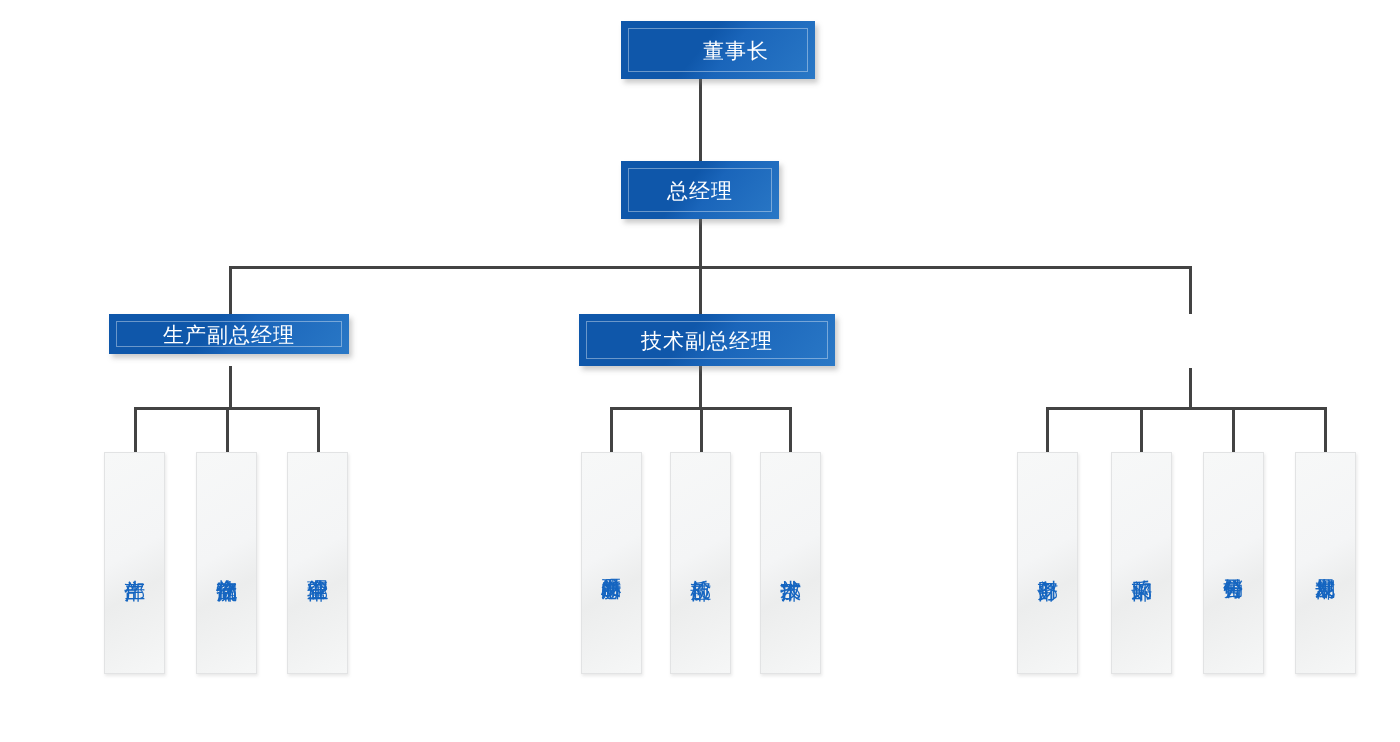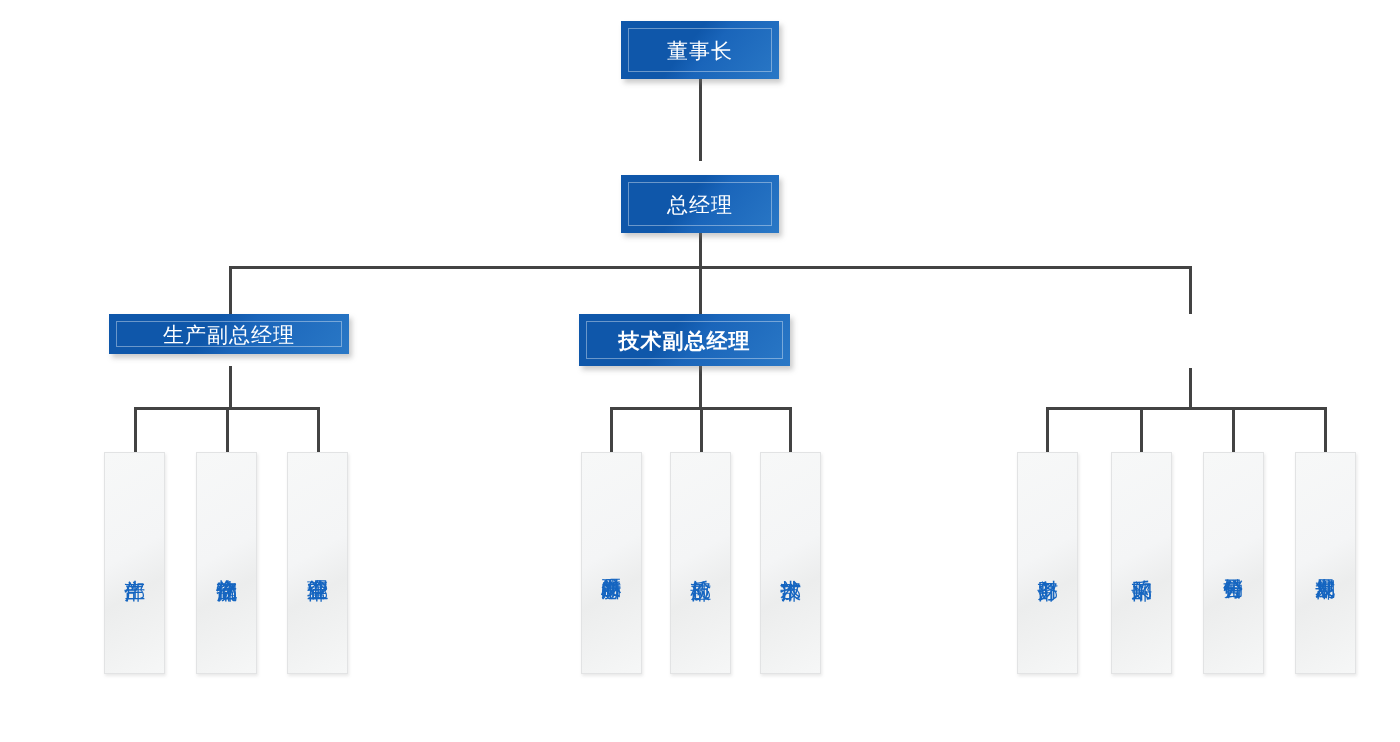--- a/index.html
+++ b/index.html
@@ -110,33 +110,33 @@
   <div class="conn conn-v" style="left:700px; top:407px; height:46px;"></div>
   <div class="conn conn-v" style="left:789px; top:407px; height:46px;"></div>
 
   <div class="conn conn-v" style="left:1189px; top:368px; height:40px;"></div>
   <div class="conn conn-h" style="left:1046px; top:407px; width:281px;"></div>
   <div class="conn conn-v" style="left:1046px; top:407px; height:46px;"></div>
   <div class="conn conn-v" style="left:1140px; top:407px; height:46px;"></div>
   <div class="conn conn-v" style="left:1232px; top:407px; height:46px;"></div>
   <div class="conn conn-v" style="left:1324px; top:407px; height:46px;"></div>
 
-  <div class="exec-box lvl1" style="left:621px; top:21px; width:158px; height:58px;">
+  <div class="exec-box lvl1" style="left:621px; top:21px; width:158px; height:58px;padding-left:36px;">
     <span class="exec-label">董事长</span>
   </div>
 
-  <div class="exec-box lvl2" style="left:621px; top:175px; width:158px; height:58px;">
+  <div class="exec-box lvl2" style="left:621px; top:161px; width:158px; height:58px;">
     <span class="exec-label">总经理</span>
   </div>
 
   <div class="exec-box lvl3" style="left:109px; top:314px; width:240px; height:40px;">
     <span class="exec-label">生产副总经理</span>
   </div>
 
-  <div class="exec-box lvl3" style="left:579px; top:314px; width:211px; height:52px;font-weight:bold;">
+  <div class="exec-box lvl3" style="left:579px; top:314px; width:256px; height:52px;">
     <span class="exec-label">技术副总经理</span>
   </div>
 
 
   <div class="dept-box" style="left:104px; top:452px; width:61px; height:222px;">
     <span class="dept-label">生产部</span>
   </div>
 
   <div class="dept-box" style="left:196px; top:452px; width:61px; height:222px;">
     <span class="dept-label">仓储物流部</span>

